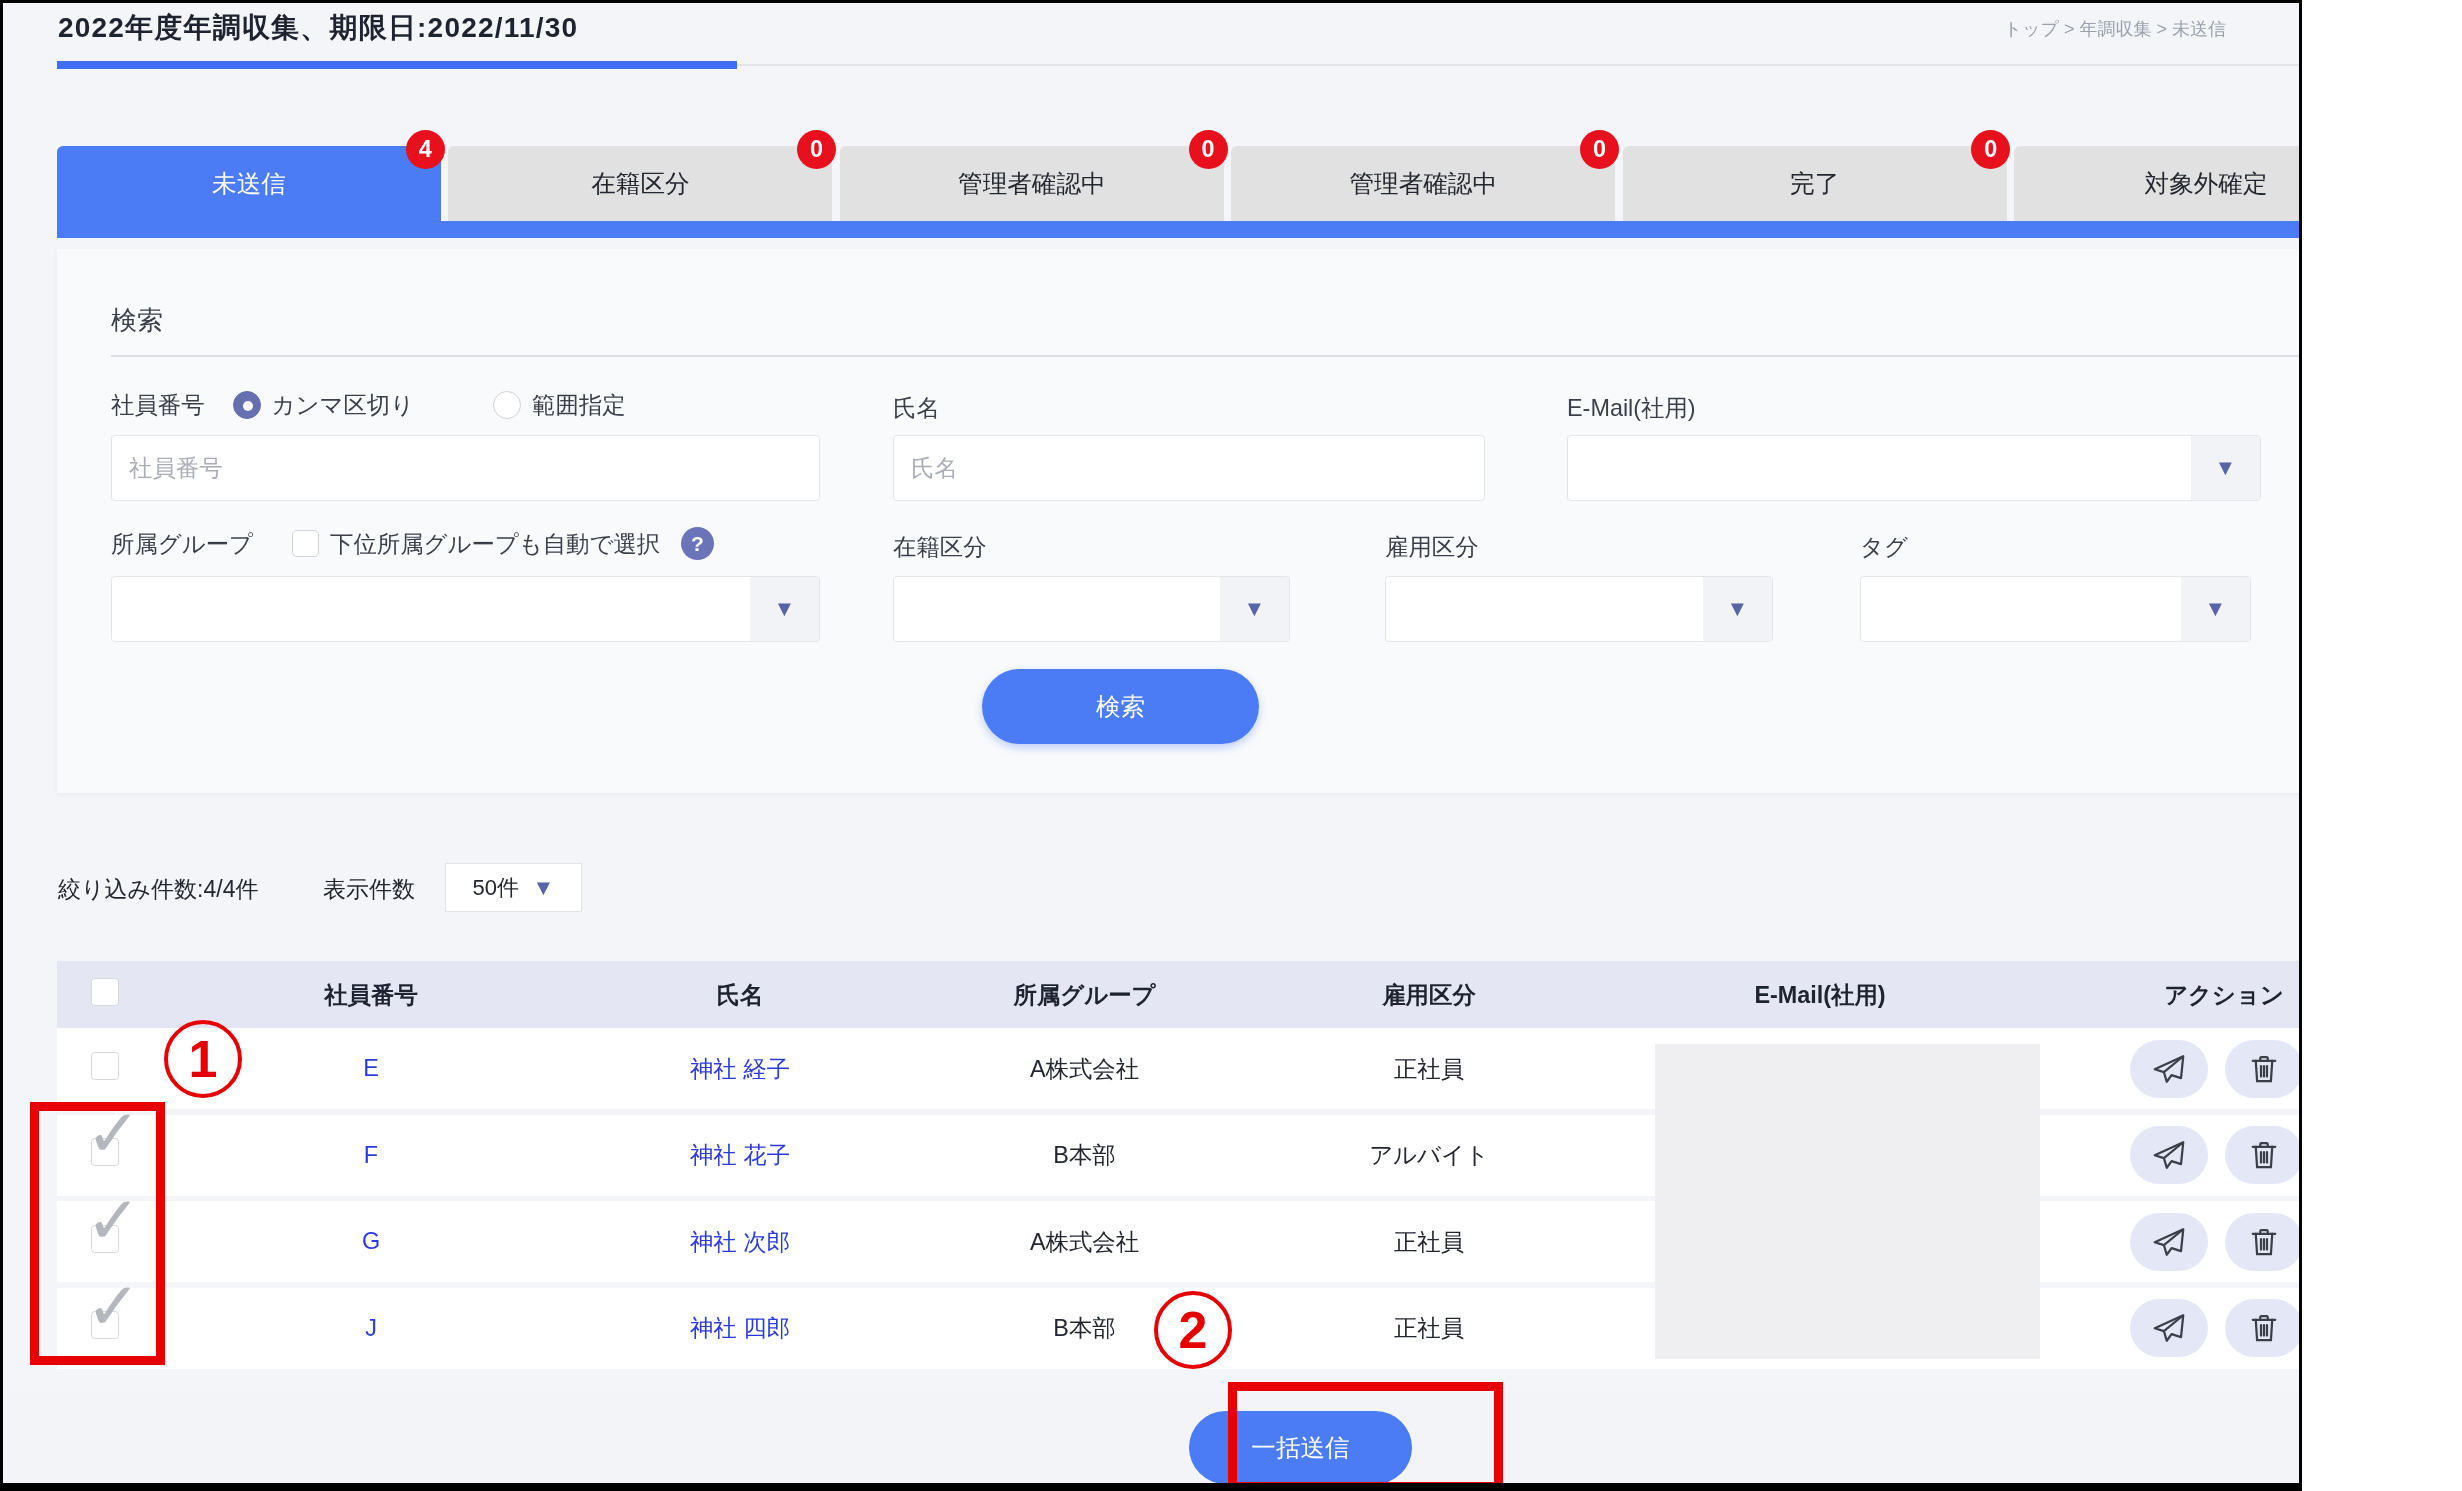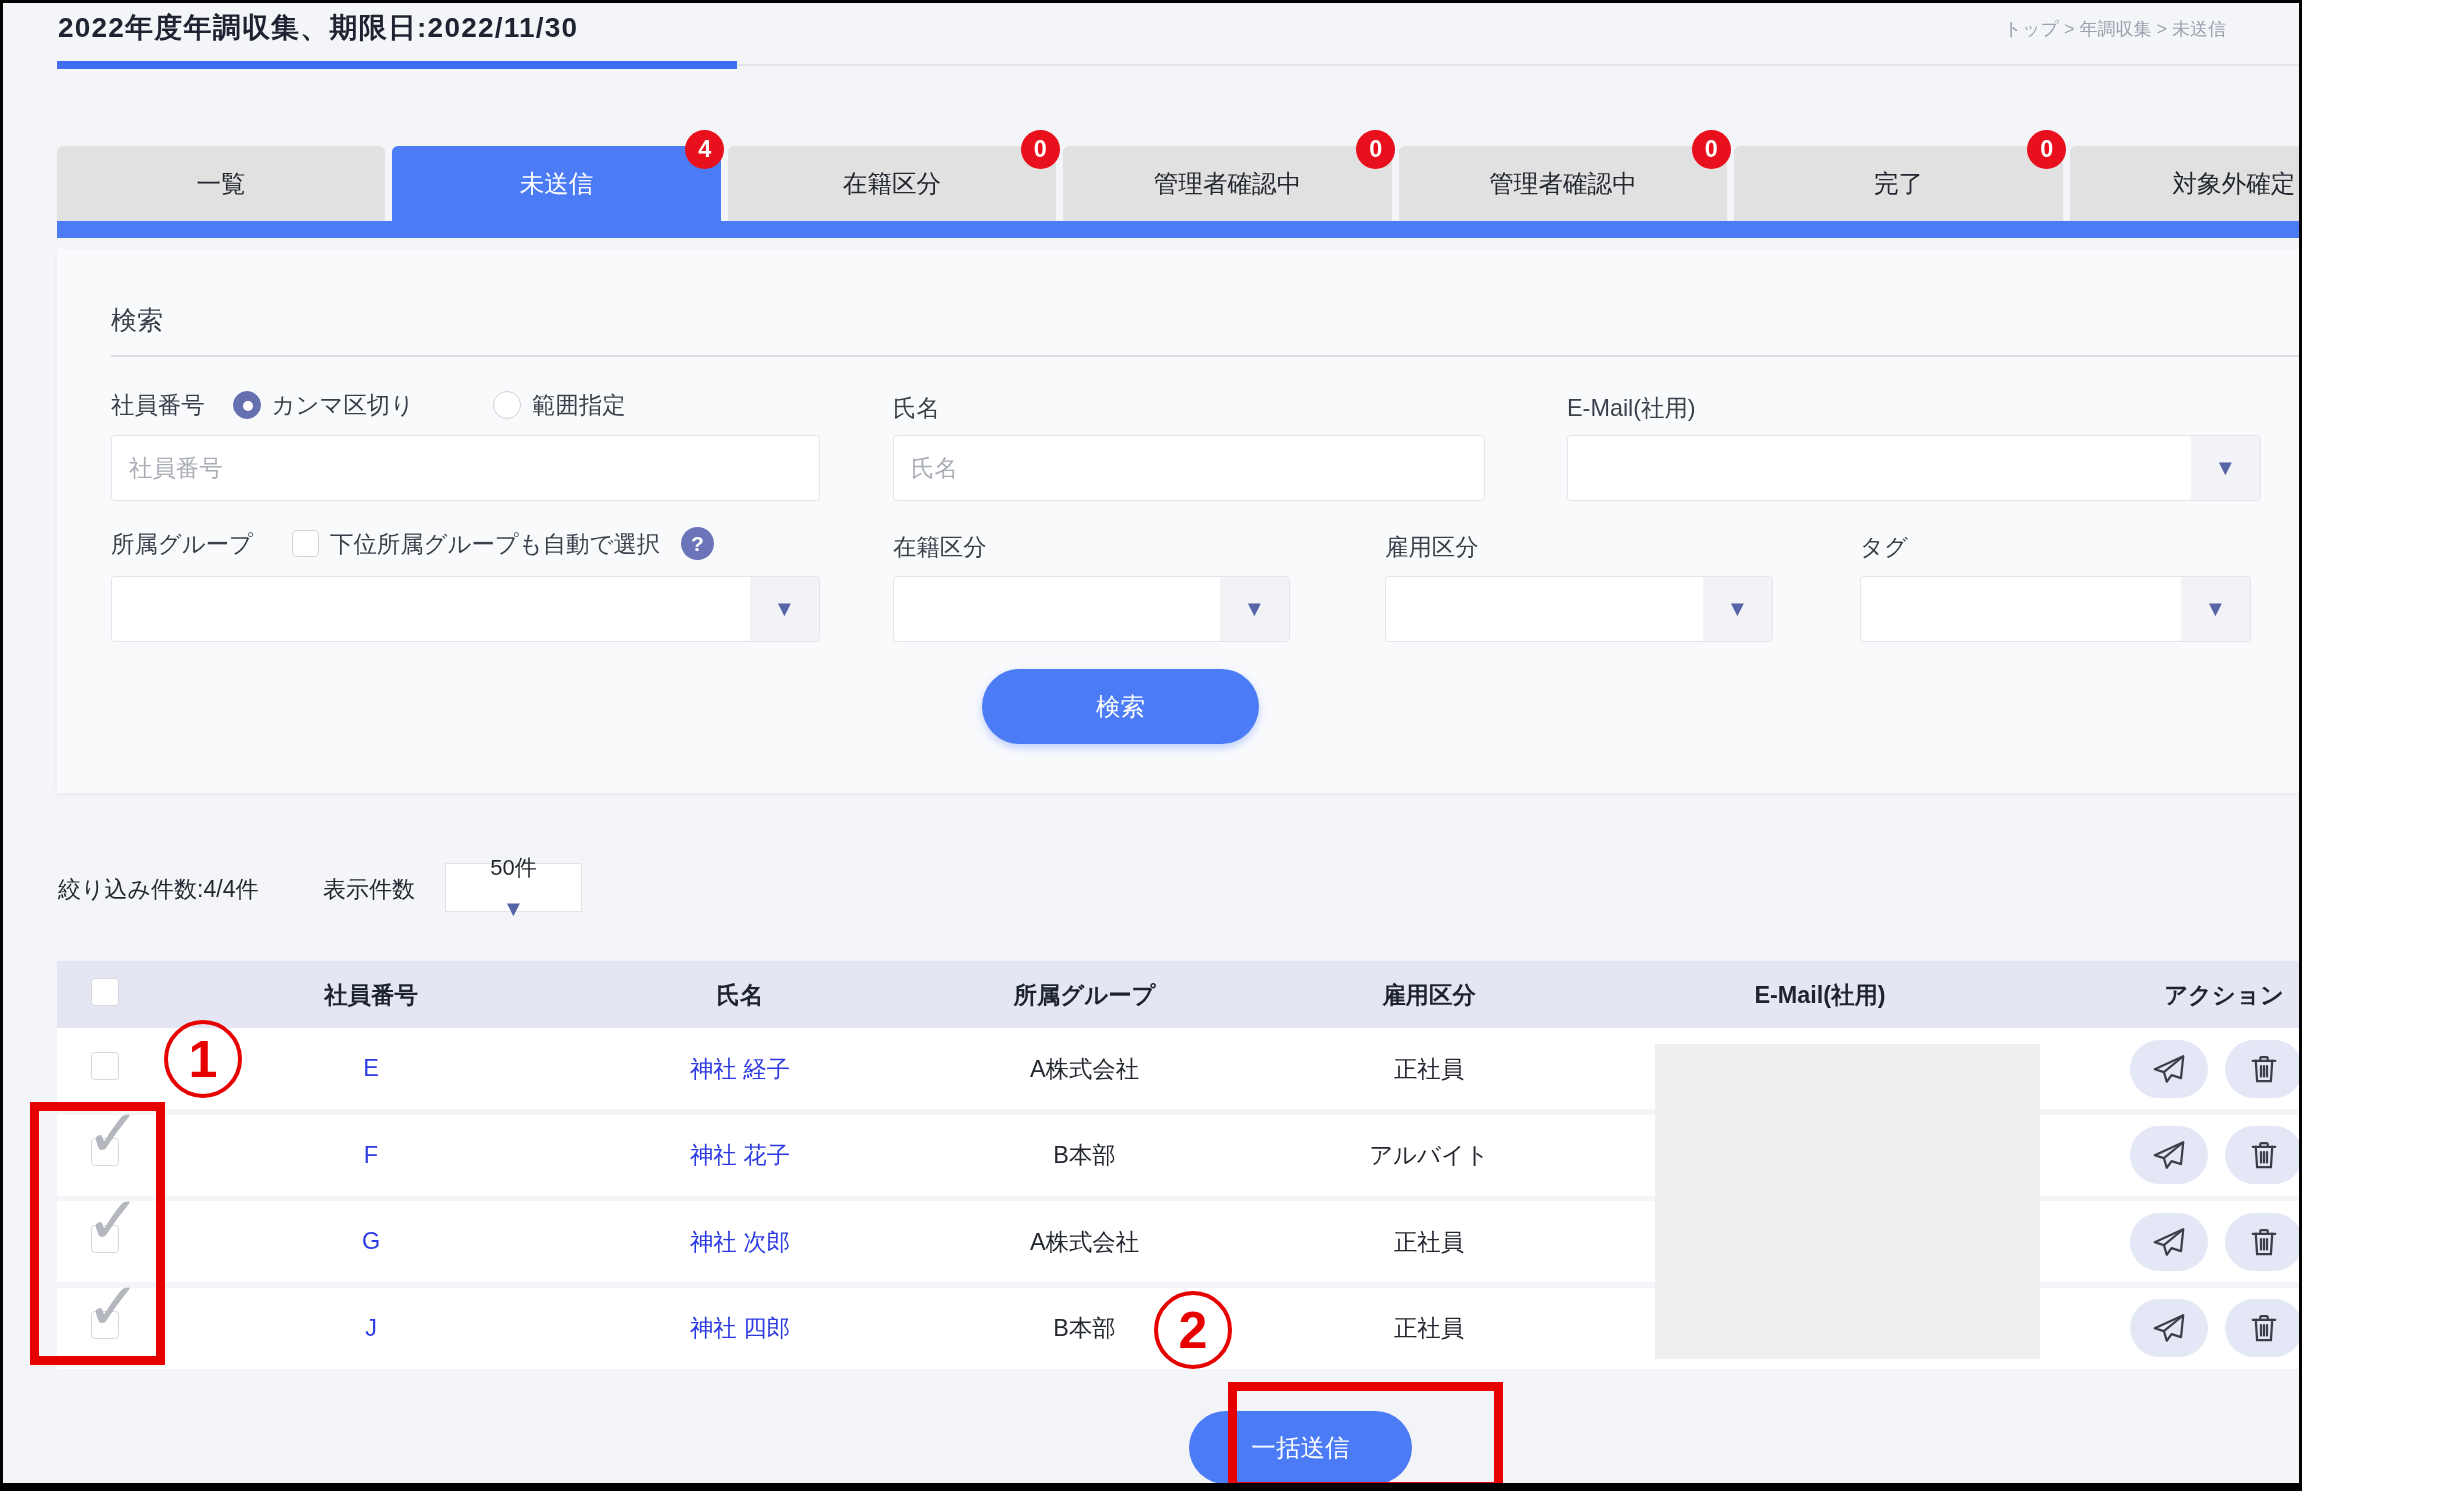--- a/index.html
+++ b/index.html
@@ -58,21 +58,21 @@
         display:flex; align-items:center; justify-content:center; font-family:inherit;}
   .btn-search{ left:925px; top:420px; width:277px; height:75px; background:#4b7bf5;
                box-shadow:0 3.7px 8.6px rgba(75,123,245,.35);}
   .btn-reset{ left:1225px; top:420px; width:254px; height:75px; background:#b2b2b2;}
 
   
   .filtered{ left:55px; top:871px; font-size:23px; color:#23272f;}
   .pagesize-label{ left:320px; top:871px; font-size:23px; color:#23272f;}
   .pagesize{ left:442px; top:860px; width:137px; height:49px; background:#fff; border:1.2px solid #e1e3e8;
              display:flex; align-items:center; justify-content:center; gap:13.5px;
-             font-size:22px; color:#23272f; cursor:pointer;flex-direction:column;}
+             font-size:22px; color:#23272f; cursor:pointer;}
 
   
   .thead{ left:54px; top:958px; width:2341px; height:68px; background:#e4e7f3;
           display:grid; grid-template-columns:105px 418px 320px 369px 320px 462px 346px;
           align-items:center; font-size:23.4px; font-weight:bold; color:#1d2330;}
   .thead .c{ text-align:center; }
   .thead .cb-cell{ padding-left:34px; text-align:left;}
   .tbody{ left:54px; top:1025px; width:2324px; display:flex; flex-direction:column; gap:5.5px;}
   .row{ height:81px; background:#fff;
         display:grid; grid-template-columns:105px 418px 320px 369px 320px 462px 330px;
@@ -110,24 +110,20 @@
 <body>
 
 <div class="frame">
 
   <div class="abs page-title">2022年度年調収集、期限日:2022/11/30</div>
   <div class="abs breadcrumb">トップ &gt; 年調収集 &gt; 未送信</div>
   <div class="abs title-underline-gray"></div>
   <div class="abs title-underline"></div>
 
   <div class="abs tabs">
-    <div class="tab">
-      <span>一覧</span>
-
-    </div>
     <div class="tab active">
       <span>未送信</span>
       <span class="badge">4</span>
     </div>
     <div class="tab">
       <span>在籍区分</span>
       <span class="badge">0</span>
     </div>
     <div class="tab">
       <span>管理者確認中</span>

